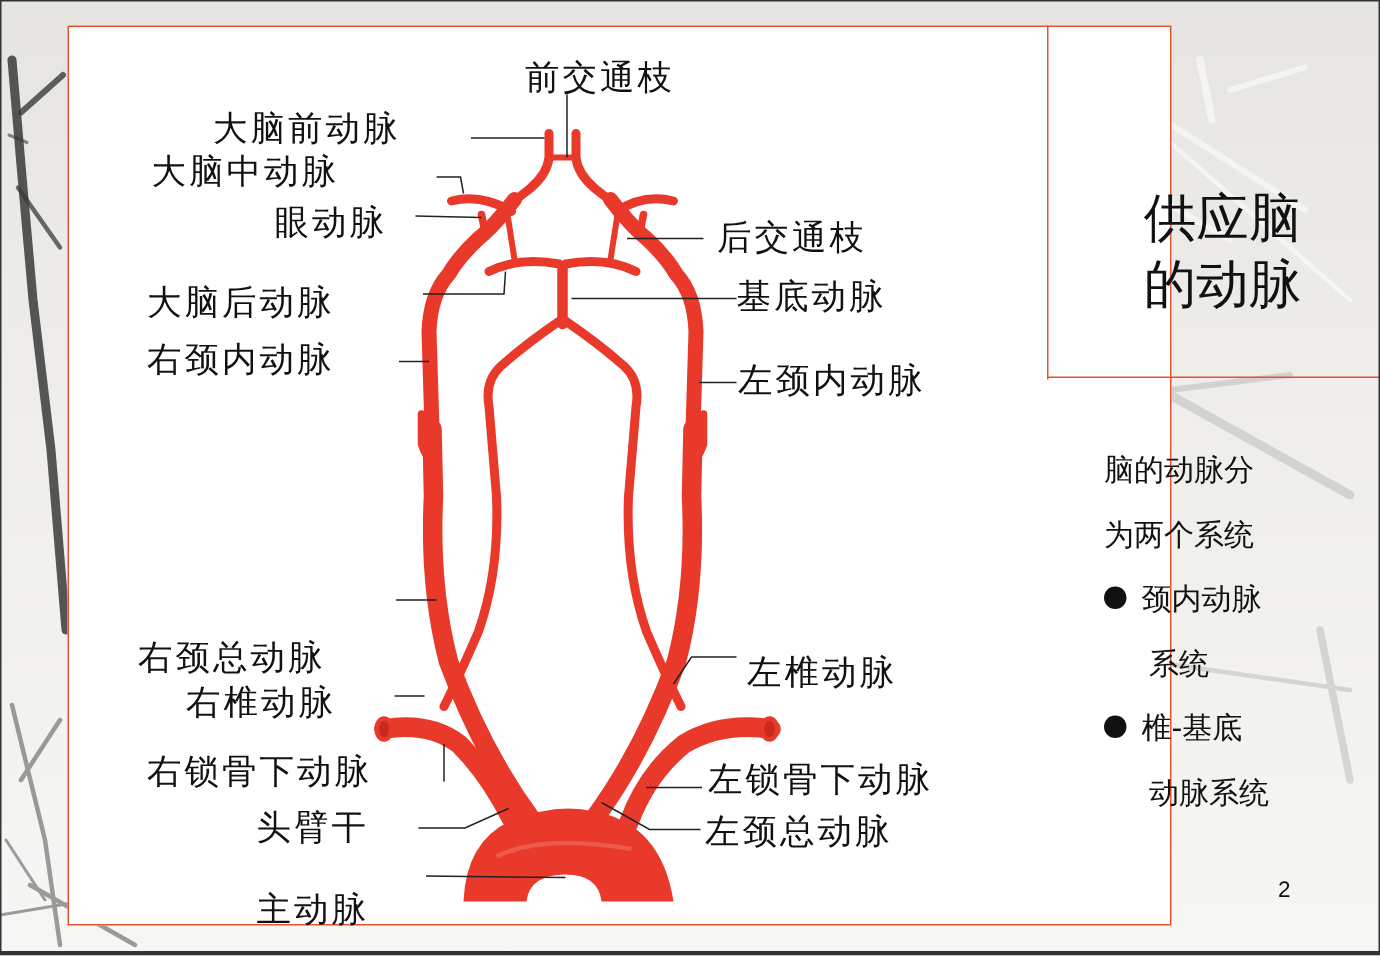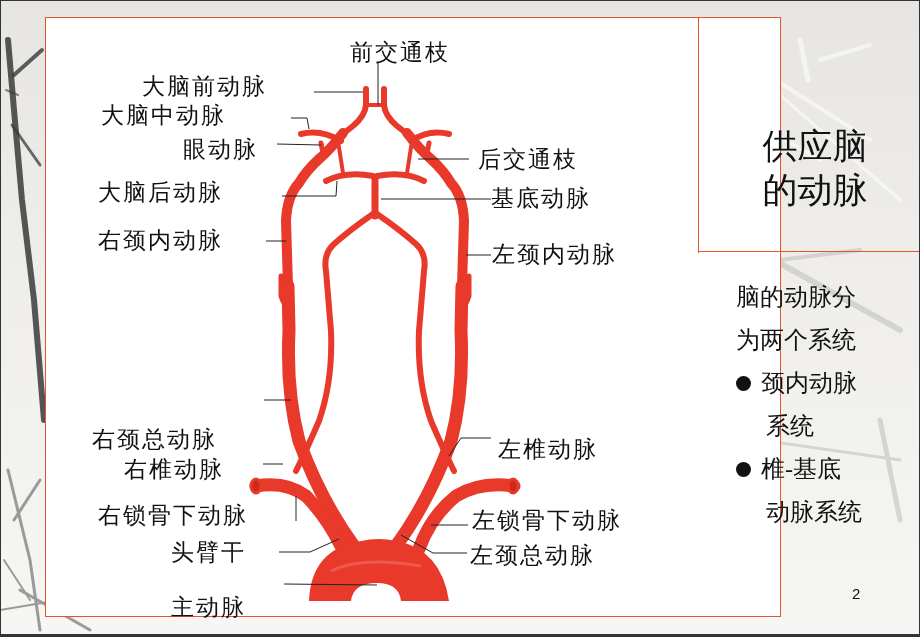--- a/index.html
+++ b/index.html
@@ -10,21 +10,21 @@
   .slide-border { position:absolute; left:0; top:0; width:918px; height:635px; border:1px solid #333; pointer-events:none; }
   .bottom-bar { position:absolute; left:0; bottom:0; width:920px; height:3px; background:#333; }
   .bamboo { position:absolute; left:0; top:0; width:920px; height:637px; }
   .figure-box { position:absolute; left:45px; top:17px; width:736px; height:600px; background:#fff;
     border:1px solid #e8532b; box-sizing:border-box; }
   .figure-box svg { position:absolute; left:0; top:0; }
   .lbl { position:absolute; font-size:23px; color:#111; white-space:nowrap; letter-spacing:2px; line-height:1; }
   .vline { position:absolute; left:698px; top:17px; width:1px; height:236px; background:#e8532b; }
   .hline { position:absolute; left:698px; top:251px; width:222px; height:1px; background:#e8532b; }
   .title { position:absolute; left:740px; top:124px; width:150px; font-size:35px; line-height:44px; color:#111; text-align:center; }
-  .body-text { position:absolute; left:736px; top:276px; font-size:24px; line-height:43px; color:#111;font-family:Liberation Serif, serif; }
+  .body-text { position:absolute; left:736px; top:292px; font-size:20px; line-height:43px; color:#111; }
   .body-text .row { white-space:nowrap; }
   .bullet { display:inline-block; width:15px; height:15px; border-radius:50%; background:#111; margin-right:10px; vertical-align:middle; position:relative; top:-2px; }
   .indent { padding-left:30px; }
   .page-num { position:absolute; left:852px; top:585px; font-size:15px; color:#111; font-family:"Liberation Sans", sans-serif; }
 </style>
 </head>
 <body>
 
 <div class="slide">
 
@@ -120,21 +120,21 @@
         <path d="M400 534 L432 552 L466 552"></path>
         <path d="M283 583 L376 584"></path>
       </g>
     </svg>
 
     <div class="lbl" style="left:304px; top:23px;">前交通枝</div>
     <div class="lbl" style="left:96px; top:57px;">大脑前动脉</div>
     <div class="lbl" style="left:55px; top:86px;">大脑中动脉</div>
     <div class="lbl" style="left:137px; top:120px;">眼动脉</div>
     <div class="lbl" style="left:432px; top:130px;">后交通枝</div>
-    <div class="lbl" style="left:52px; top:163px;">大脑后动脉</div>
+    <div class="lbl" style="left:52px; top:173px;">大脑后动脉</div>
     <div class="lbl" style="left:445px; top:169px;">基底动脉</div>
     <div class="lbl" style="left:52px; top:211px;">右颈内动脉</div>
     <div class="lbl" style="left:446px; top:225px;">左颈内动脉</div>
     <div class="lbl" style="left:46px; top:370px;margin-top:40px;">右颈总动脉</div>
     <div class="lbl" style="left:78px; top:440px;">右椎动脉</div>
     <div class="lbl" style="left:452px; top:420px;">左椎动脉</div>
     <div class="lbl" style="left:52px; top:486px;">右锁骨下动脉</div>
     <div class="lbl" style="left:426px; top:491px;">左锁骨下动脉</div>
     <div class="lbl" style="left:125px; top:523px;">头臂干</div>
     <div class="lbl" style="left:424px; top:526px;">左颈总动脉</div>

